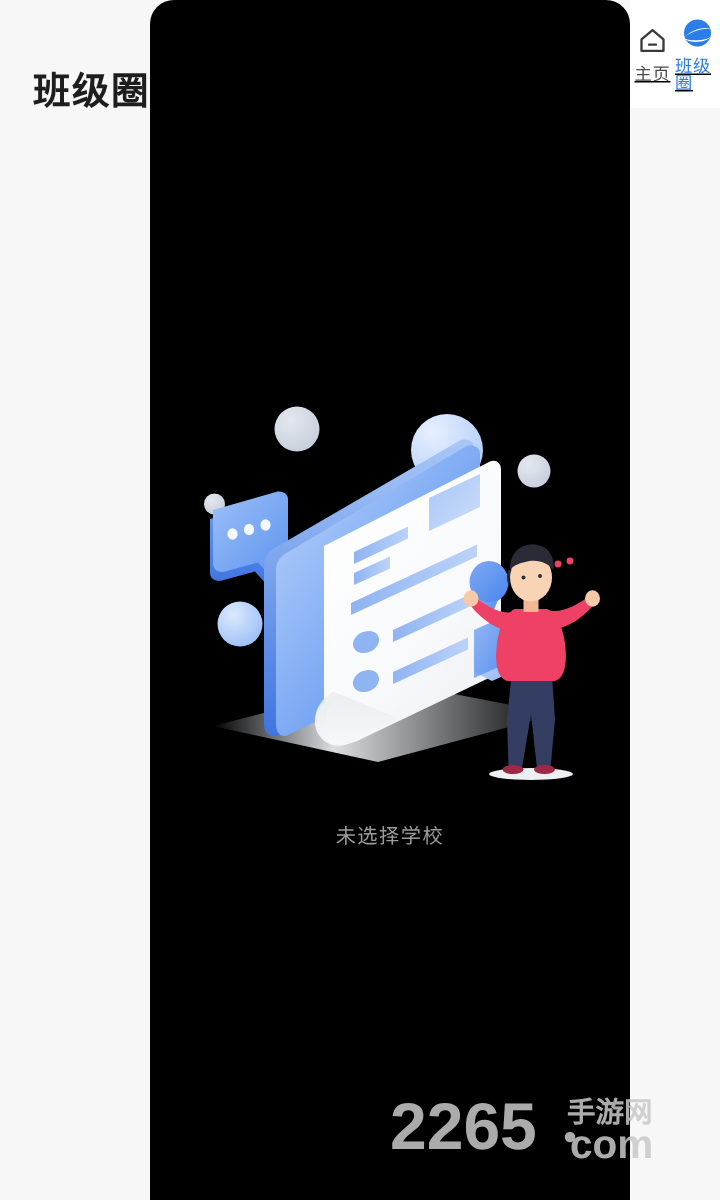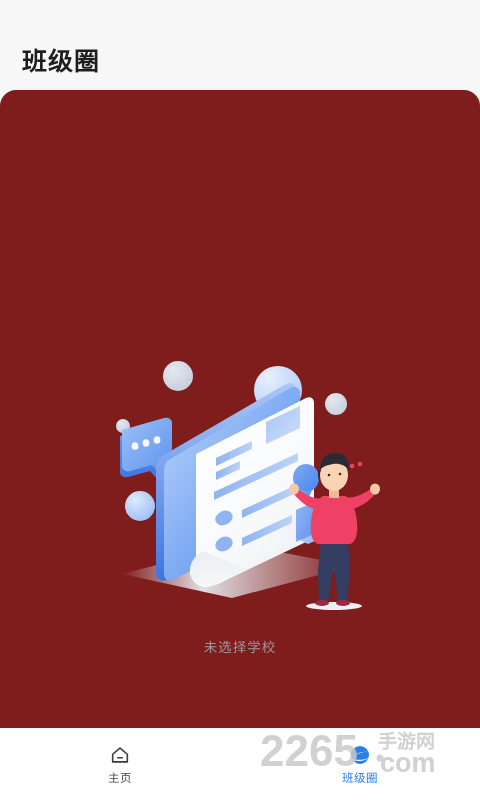--- a/index.html
+++ b/index.html
@@ -7,21 +7,21 @@
   html, body {
     width:480px; height:800px;
     font-family:"Liberation Sans","DejaVu Sans",sans-serif;
     background:#f7f7f7;
     overflow:hidden;
   }
   #app {
     position:relative;
     width:480px; height:800px;
     background:#f7f7f7;
-    display:flex; flex-direction:column;
+    display:flex; 
   }
 
   
   .header {
     height:90px;
     background:#f7f7f7;
     display:flex; align-items:flex-end;
     padding:0 0 16px 22px;
     flex:0 0 auto;
   }
@@ -29,21 +29,21 @@
     font-size:25px;
     font-weight:bold;
     color:#1e1e1e;
     letter-spacing:1px;
     line-height:1;
   }
 
   
   .content-card {
     flex:1 1 auto;
-    background:#7f1d1d;
+    background:#000000;
     border-radius:16px 16px 0 0;
     position:relative;
     display:flex;
     flex-direction:column;
     align-items:center;
     justify-content:center;
     overflow:hidden;
   }
   .empty-wrap {
     position:absolute;
@@ -71,20 +71,21 @@
 
   
   .tabbar {
     flex:0 0 auto;
     height:72px;
     background:#ffffff;
     display:flex;
     align-items:center;
     position:relative;
     z-index:3;
+    text-decoration:underline;
   }
   .tab {
     flex:1 1 0;
     height:100%;
     display:flex;
     flex-direction:column;
     align-items:center;
     justify-content:center;
     gap:6px;
     cursor:pointer;

